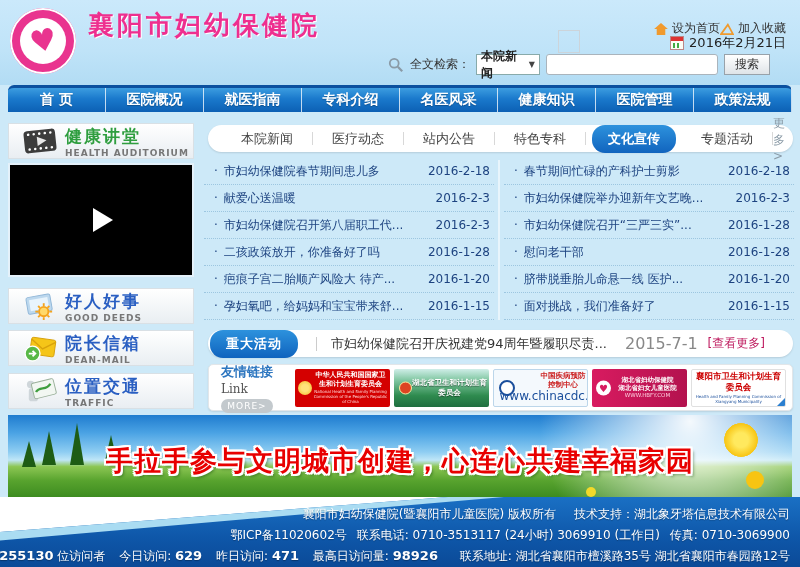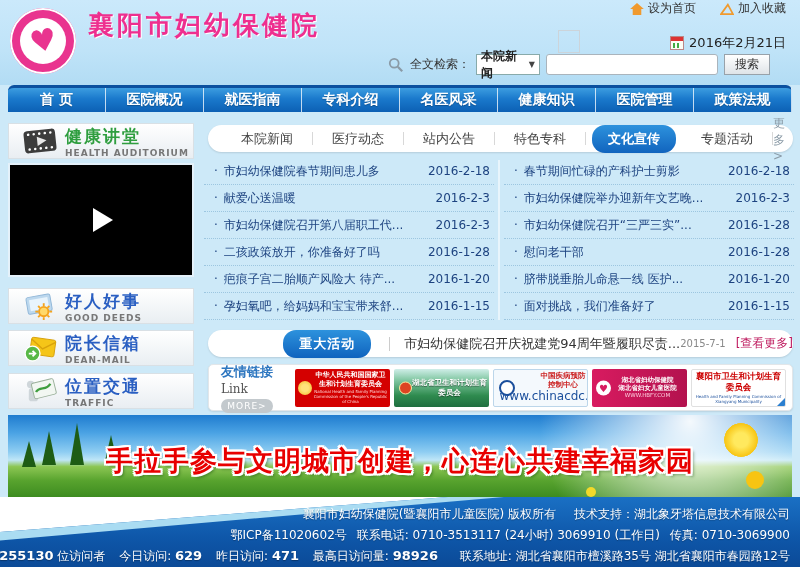--- a/index.html
+++ b/index.html
@@ -9,21 +9,21 @@
   
   .header { position:absolute; top:0; left:0; width:800px; height:85px;
     background:linear-gradient(180deg,#cbe9fb 0%,#bfe3f8 60%,#b2dcf4 100%); }
   .logo { position:absolute; left:10px; top:8px; width:66px; height:66px; border-radius:50%;
     background:#e9348f; box-shadow:0 0 0 2px #fff inset; display:flex; align-items:center; justify-content:center; }
   .logo-inner { width:46px; height:46px; border-radius:50%; background:#fff; display:flex; align-items:center; justify-content:center; }
   .logo-heart { color:#e9348f; font-size:30px; line-height:1; transform:rotate(-12deg); }
   .site-title { position:absolute; left:88px; top:9px; color:#ee2f8f; font-weight:bold; }
   .site-title .t1 { font-size:26px; letter-spacing:3px; line-height:32px; text-shadow:1px 1px 0 #fff; }
   .site-title .t2 { font-size:26px; letter-spacing:14px; line-height:32px; text-shadow:1px 1px 0 #fff; }
-  .quick-links { position:absolute; right:14px; top:0; font-size:12px; color:#333; display:flex; gap:24px; align-items:flex-end; }
+  .quick-links { position:absolute; right:14px; top:20px; font-size:12px; color:#333; display:flex; gap:0; align-items:flex-end; }
   .quick-links .ql { display:flex; align-items:center; gap:4px; cursor:pointer; }
   .date-row { position:absolute; right:14px; top:34px; font-size:13px; color:#222; display:flex; align-items:center; gap:5px; }
   .cal-icon { width:14px; height:14px; background:#fdfdf5; border:1px solid #b88; position:relative; }
   .cal-icon::before { content:""; position:absolute; top:0; left:0; right:0; height:4px; background:#d33; }
   .cal-icon::after { content:""; position:absolute; left:2px; top:6px; width:8px; height:5px;
     background:repeating-linear-gradient(90deg,#4a4 0 2px,transparent 2px 4px); }
   .placeholder-box { position:absolute; left:558px; top:30px; width:22px; height:23px; border:1px solid #ccd4da; }
   .search-row { position:absolute; right:30px; top:54px; display:flex; align-items:center; gap:6px; font-size:12px; color:#333; }
   .select-box { width:64px; height:21px; background:#fff; border:1px solid #8aa; display:flex; align-items:center; justify-content:space-between; padding:0 4px; font-weight:bold; font-size:12px; color:#222; cursor:pointer; }
   .select-box .caret { font-size:8px; color:#444; }
@@ -64,26 +64,26 @@
   .news { position:absolute; left:204px; top:46px; width:590px; height:166px; overflow:hidden; }
   .news-col { position:absolute; top:0; width:290px; }
   .news-col.left { left:0; } .news-col.right { left:300px; }
   .col-divider { position:absolute; left:294px; top:2px; width:2px; height:160px; background:rgba(255,255,255,.55); }
   .news-row { height:27px; display:flex; align-items:center; border-bottom:1px dotted #9cc6e0; font-size:12px; color:#1d4380; cursor:pointer; }
   .news-row .bullet { margin:0 6px 0 10px; color:#1d4380; }
   .news-row .ttl { flex:1; overflow:hidden; white-space:nowrap; }
   .news-row .dt { margin-right:4px; color:#1d4380; }
 
   .major { position:absolute; left:208px; top:218px; width:585px; height:27px; background:#fff; border-radius:14px;
-    box-shadow:0 1px 2px rgba(0,0,0,.12); display:flex; align-items:center;justify-content:flex-end; }
+    box-shadow:0 1px 2px rgba(0,0,0,.12); display:flex; align-items:center; }
   .major-pill { background:linear-gradient(180deg,#2d92dd,#0f63be); color:#fff; font-weight:bold; font-size:13px;
     border-radius:13px; padding:5px 16px; margin-left:2px; letter-spacing:1px; cursor:pointer; white-space:nowrap; }
   .major-div { width:1px; height:14px; background:#ccc; margin:0 14px 0 18px; }
   .major-title { font-size:13px; color:#333; cursor:pointer; white-space:nowrap; }
-  .major-date { font-size:10px; color:#888; margin-left:0; }
+  .major-date { font-size:16px; color:#888; margin-left:18px; }
   .major-more { font-size:12px; color:#be185d; margin-left:10px; cursor:pointer; }
 
   .links-box { position:absolute; left:208px; top:252px; width:585px; height:47px; background:#fff; border-radius:5px;
     border:1px solid #e2e6e9; box-shadow:0 1px 2px rgba(0,0,0,.1); display:flex; align-items:center; padding:0 6px 0 12px; }
   .links-label { width:74px; flex:0 0 74px; }
   .links-label .lt { font-size:13px; color:#2e77c0; font-weight:bold; }
   .links-label .lt .en { color:#555; font-weight:normal; font-family:"DejaVu Serif",serif; font-size:12px; }
   .more-pill { margin-top:3px; width:52px; height:14px; border-radius:8px; background:#c3c9cd; color:#fff; font-size:9px;
     display:flex; align-items:center; justify-content:center; letter-spacing:1px; cursor:pointer; }
   .logo-strip { display:flex; gap:4px; flex:1; }

